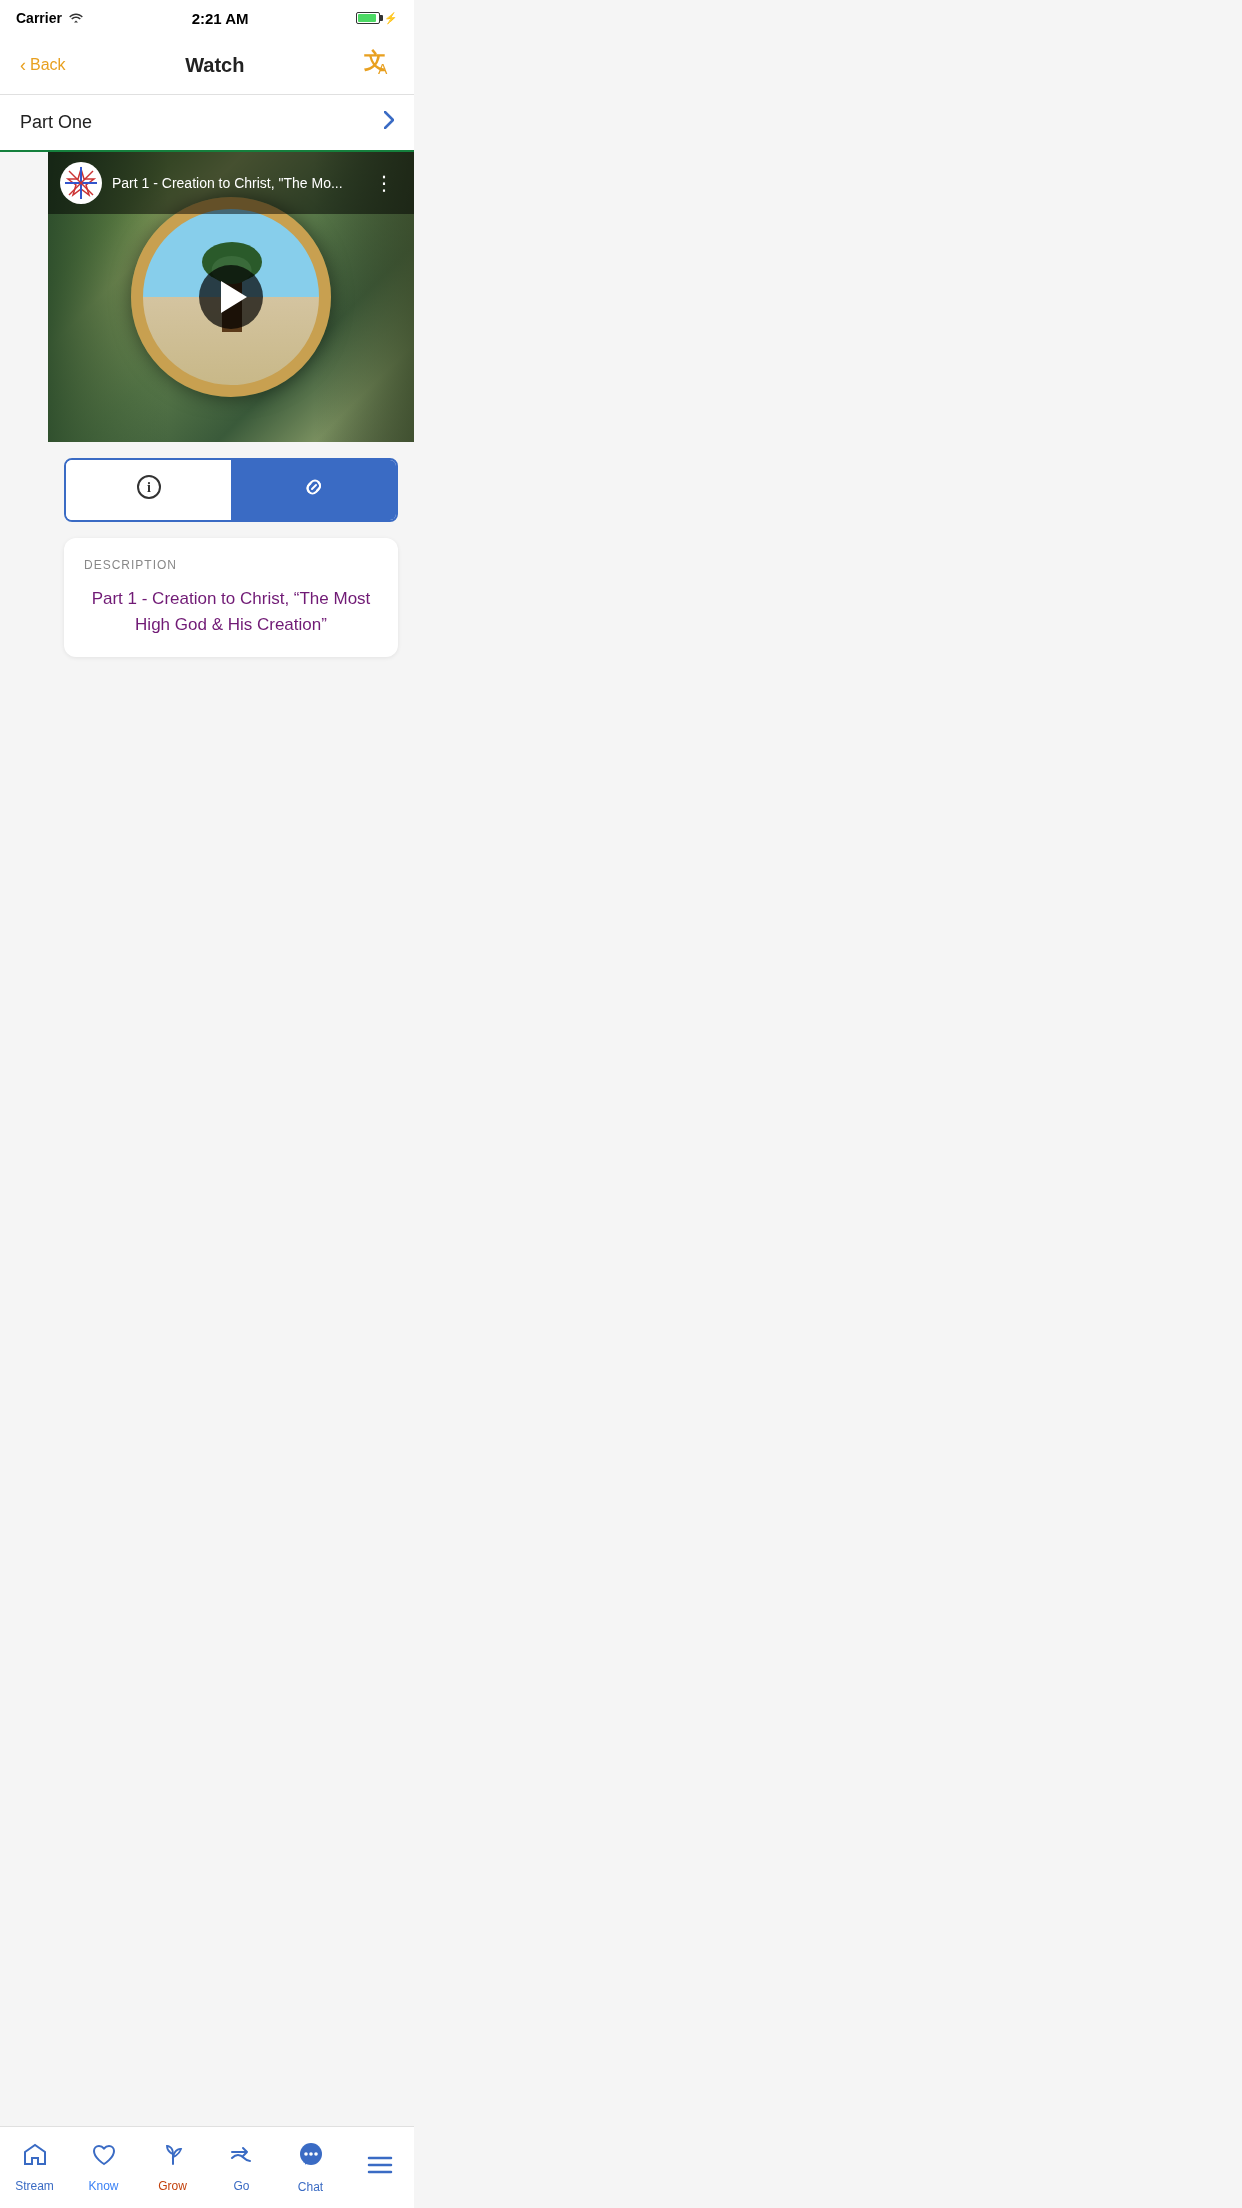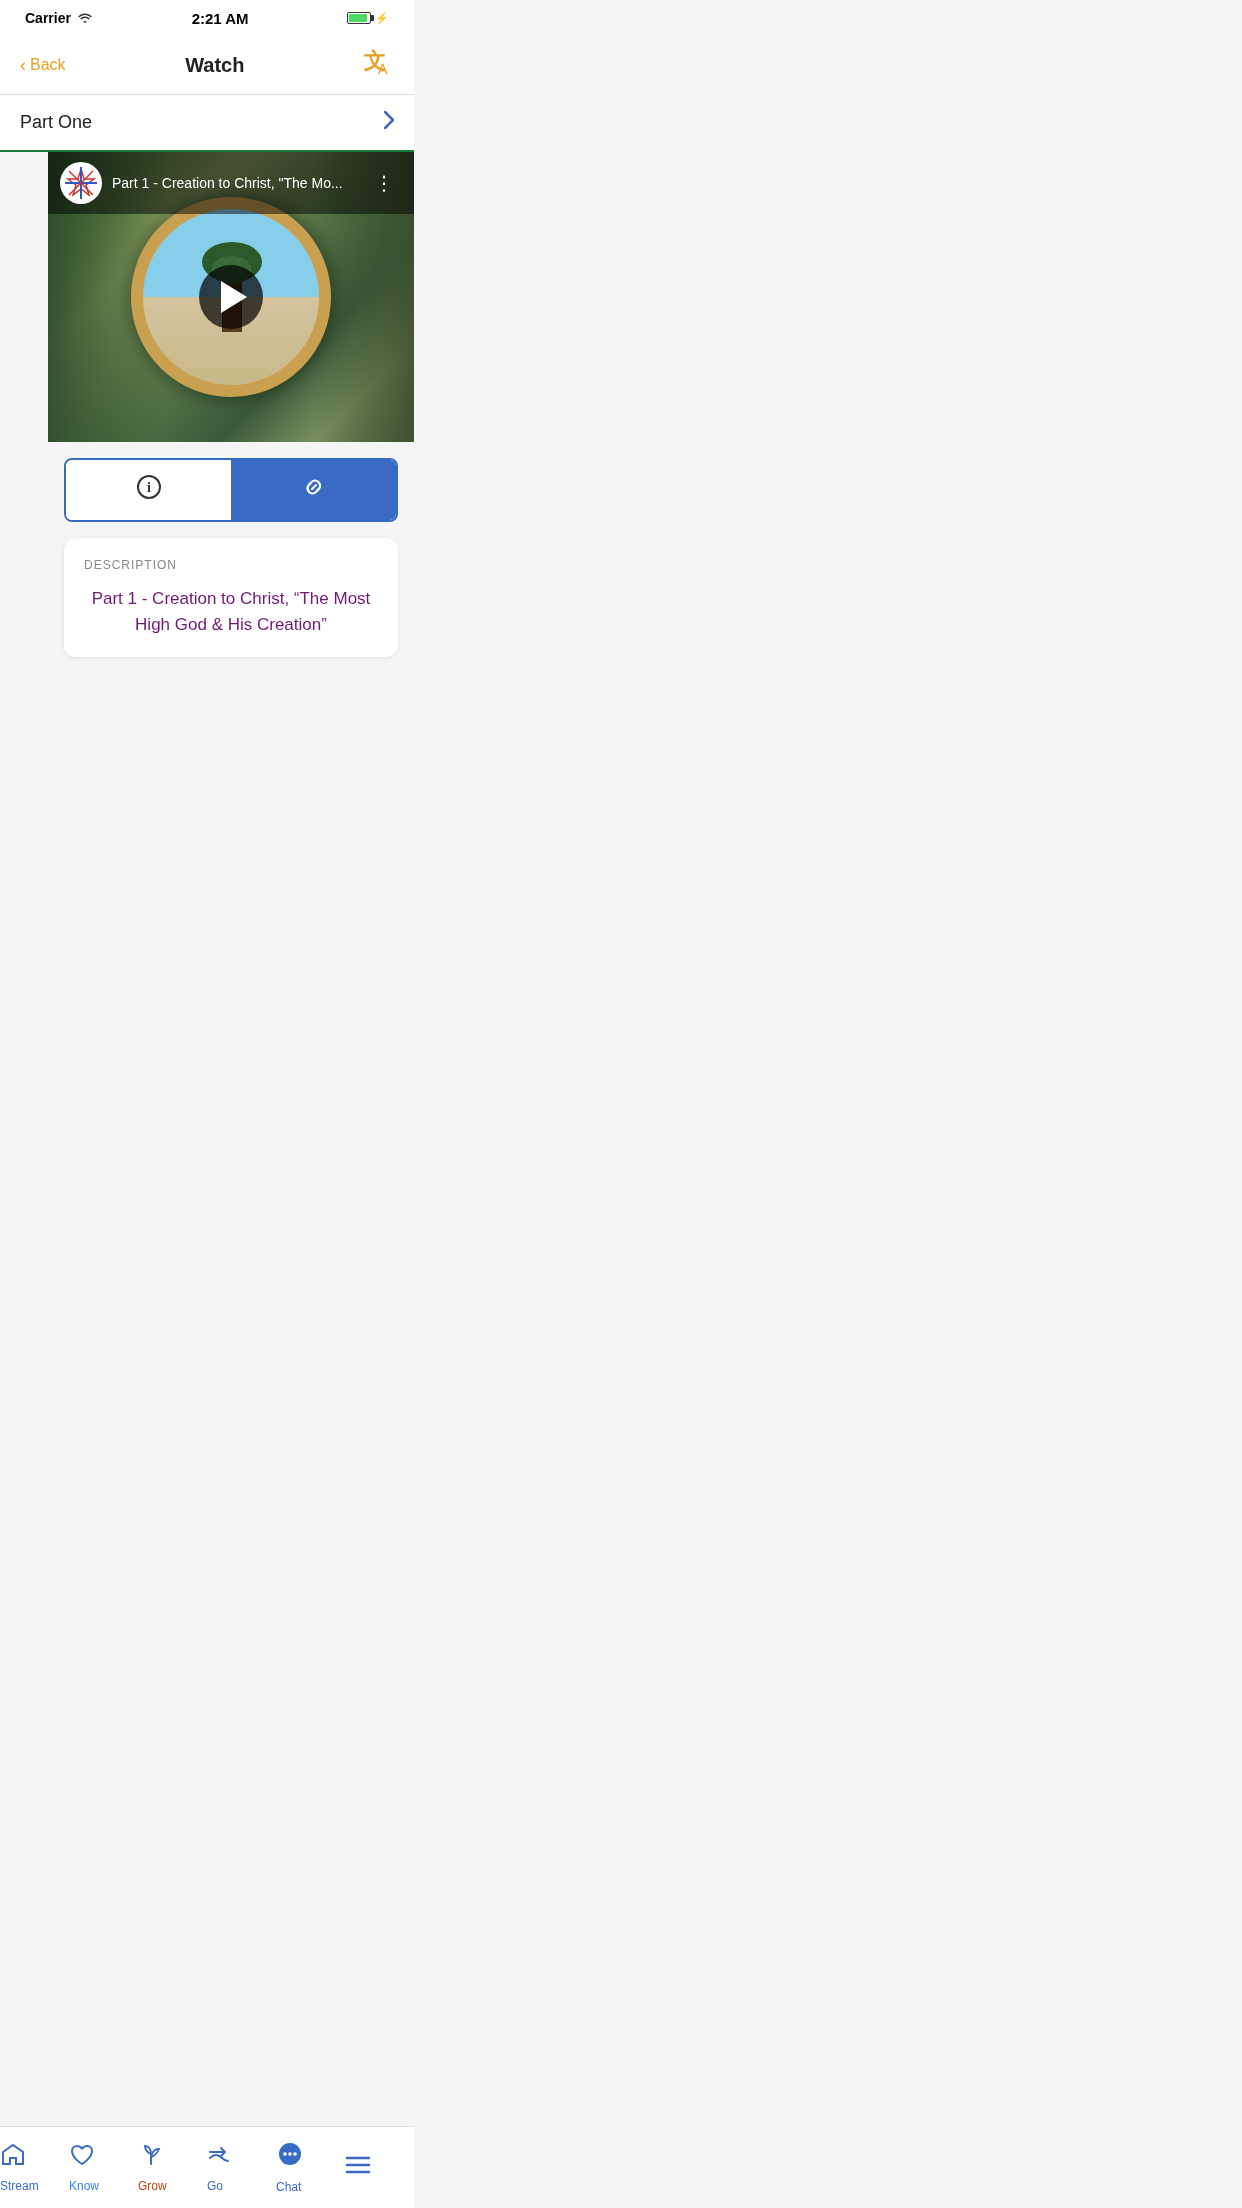--- a/index.html
+++ b/index.html
@@ -11,21 +11,21 @@
       font-family: -apple-system, BlinkMacSystemFont, 'Helvetica Neue', sans-serif;
       background: #f5f5f5;
       overflow-x: hidden;
     }
 
     
     .status-bar {
       display: flex;
       justify-content: space-between;
       align-items: center;
-      padding: 6px 25px;
+      padding: 6px 16px;
       background: white;
       height: 36px;
     }
     .status-left {
       display: flex;
       align-items: center;
       gap: 6px;
       font-size: 14px;
       font-weight: 600;
     }
@@ -286,21 +286,21 @@
       border-top: 1px solid #e0e0e0;
       display: flex;
       align-items: stretch;
       height: 82px;
       padding-bottom: 8px;
     }
     .nav-item {
       flex: 1;
       display: flex;
       flex-direction: column;
-      align-items: flex-start;
+      align-items: center;
       justify-content: center;
       gap: 4px;
       padding-top: 8px;
       cursor: pointer;
     }
     .nav-item .nav-icon {
       font-size: 26px;
     }
     .nav-item .nav-label {
       font-size: 12px;

